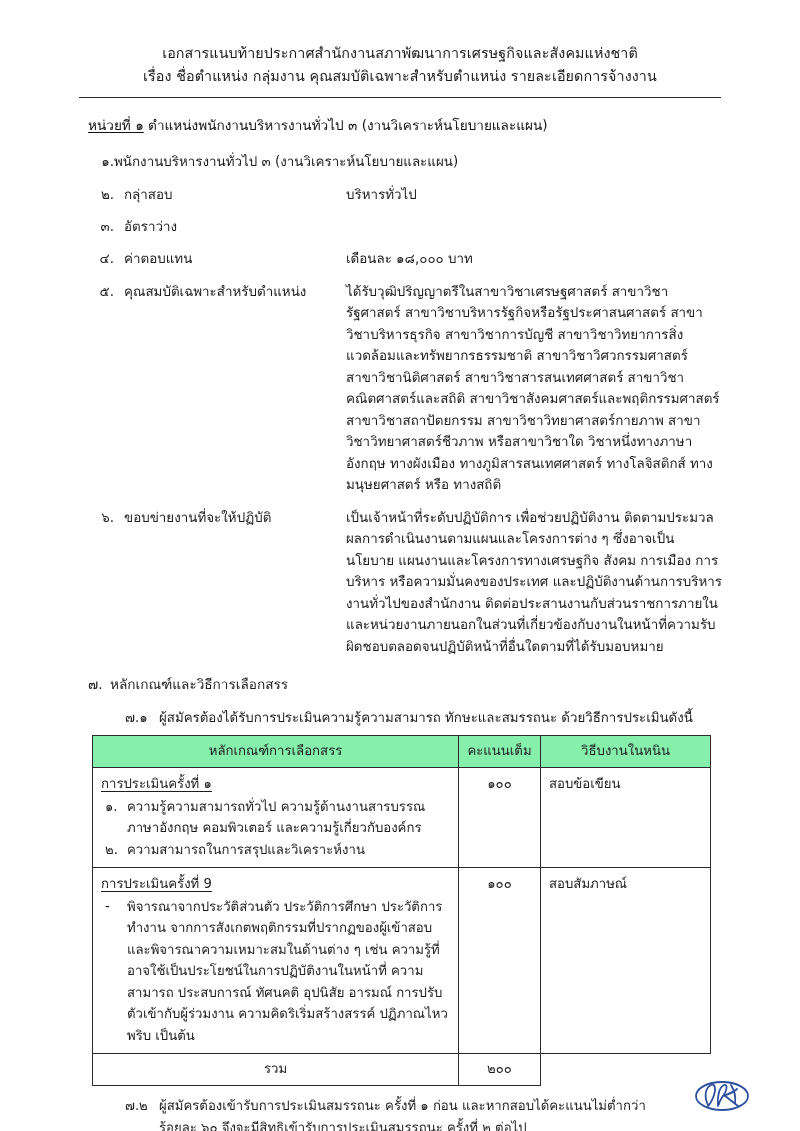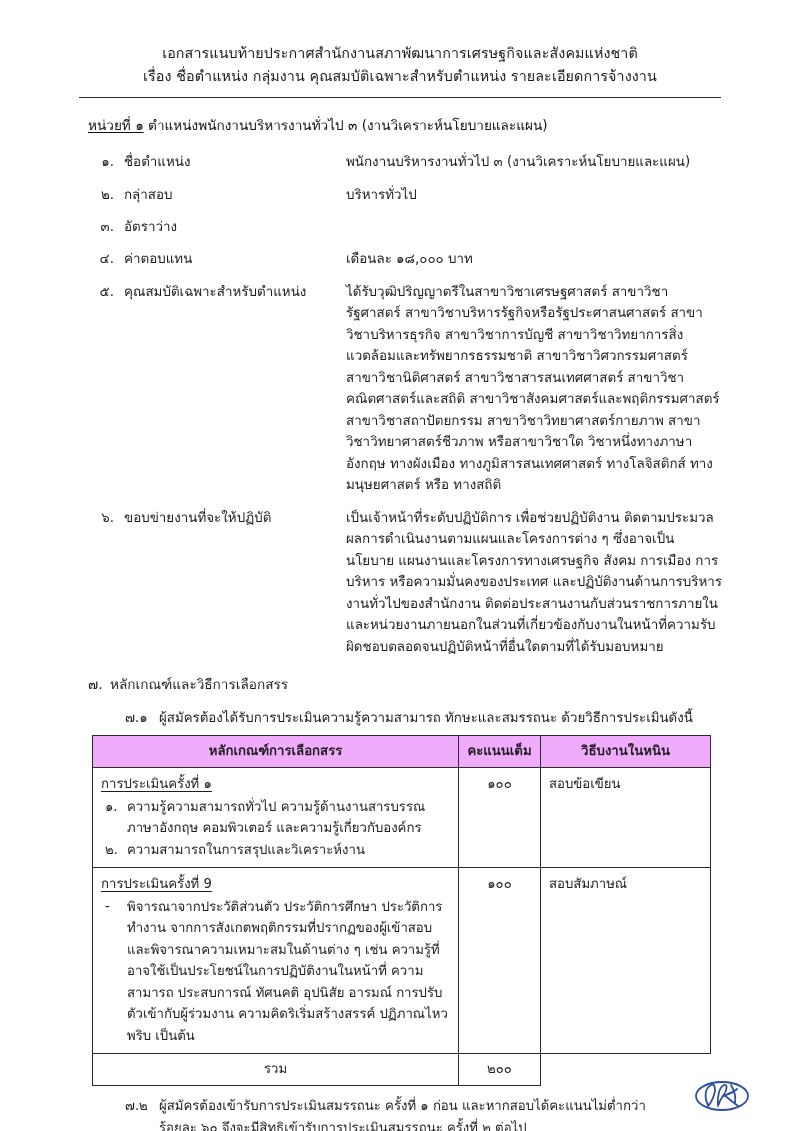--- a/index.html
+++ b/index.html
@@ -109,23 +109,23 @@
     font-size: 13.2px;
   }
   table.criteria th,
   table.criteria td {
     border: 1px solid #2b2b2b;
     vertical-align: top;
     padding: 5px 8px 7px 8px;
     line-height: 21.5px;
   }
   table.criteria thead th {
-    background: #f0abfc;
-    text-align: center;
-    font-weight: bold;
+    background: #86efac;
+    text-align: center;
+    font-weight: normal;
     padding: 5px 4px 6px 4px;
     line-height: 20px;
   }
   col.c-crit  { width: 366px; }
   col.c-score { width: 82px; }
   col.c-meth  { width: 170px; }
 
   td.score, td.method {
     text-align: center;
     padding-top: 6px;
@@ -215,21 +215,20 @@
 
   <div class="unit-heading">
     <span class="underlined">หน่วยที่ ๑</span>
     <span>ตำแหน่งพนักงานบริหารงานทั่วไป ๓ (งานวิเคราะห์นโยบายและแผน)</span>
   </div>
 
   <div class="spec-list">
 
     <div class="spec-row">
       <div class="spec-num">๑.</div>
-      <div class="spec-label">ชื่อตำแหน่ง</div>
       <div class="spec-value">พนักงานบริหารงานทั่วไป ๓ (งานวิเคราะห์นโยบายและแผน)</div>
     </div>
 
     <div class="spec-row">
       <div class="spec-num">๒.</div>
       <div class="spec-label">กลุ่าสอบ</div>
       <div class="spec-value">บริหารทั่วไป</div>
     </div>
 
     <div class="spec-row">

